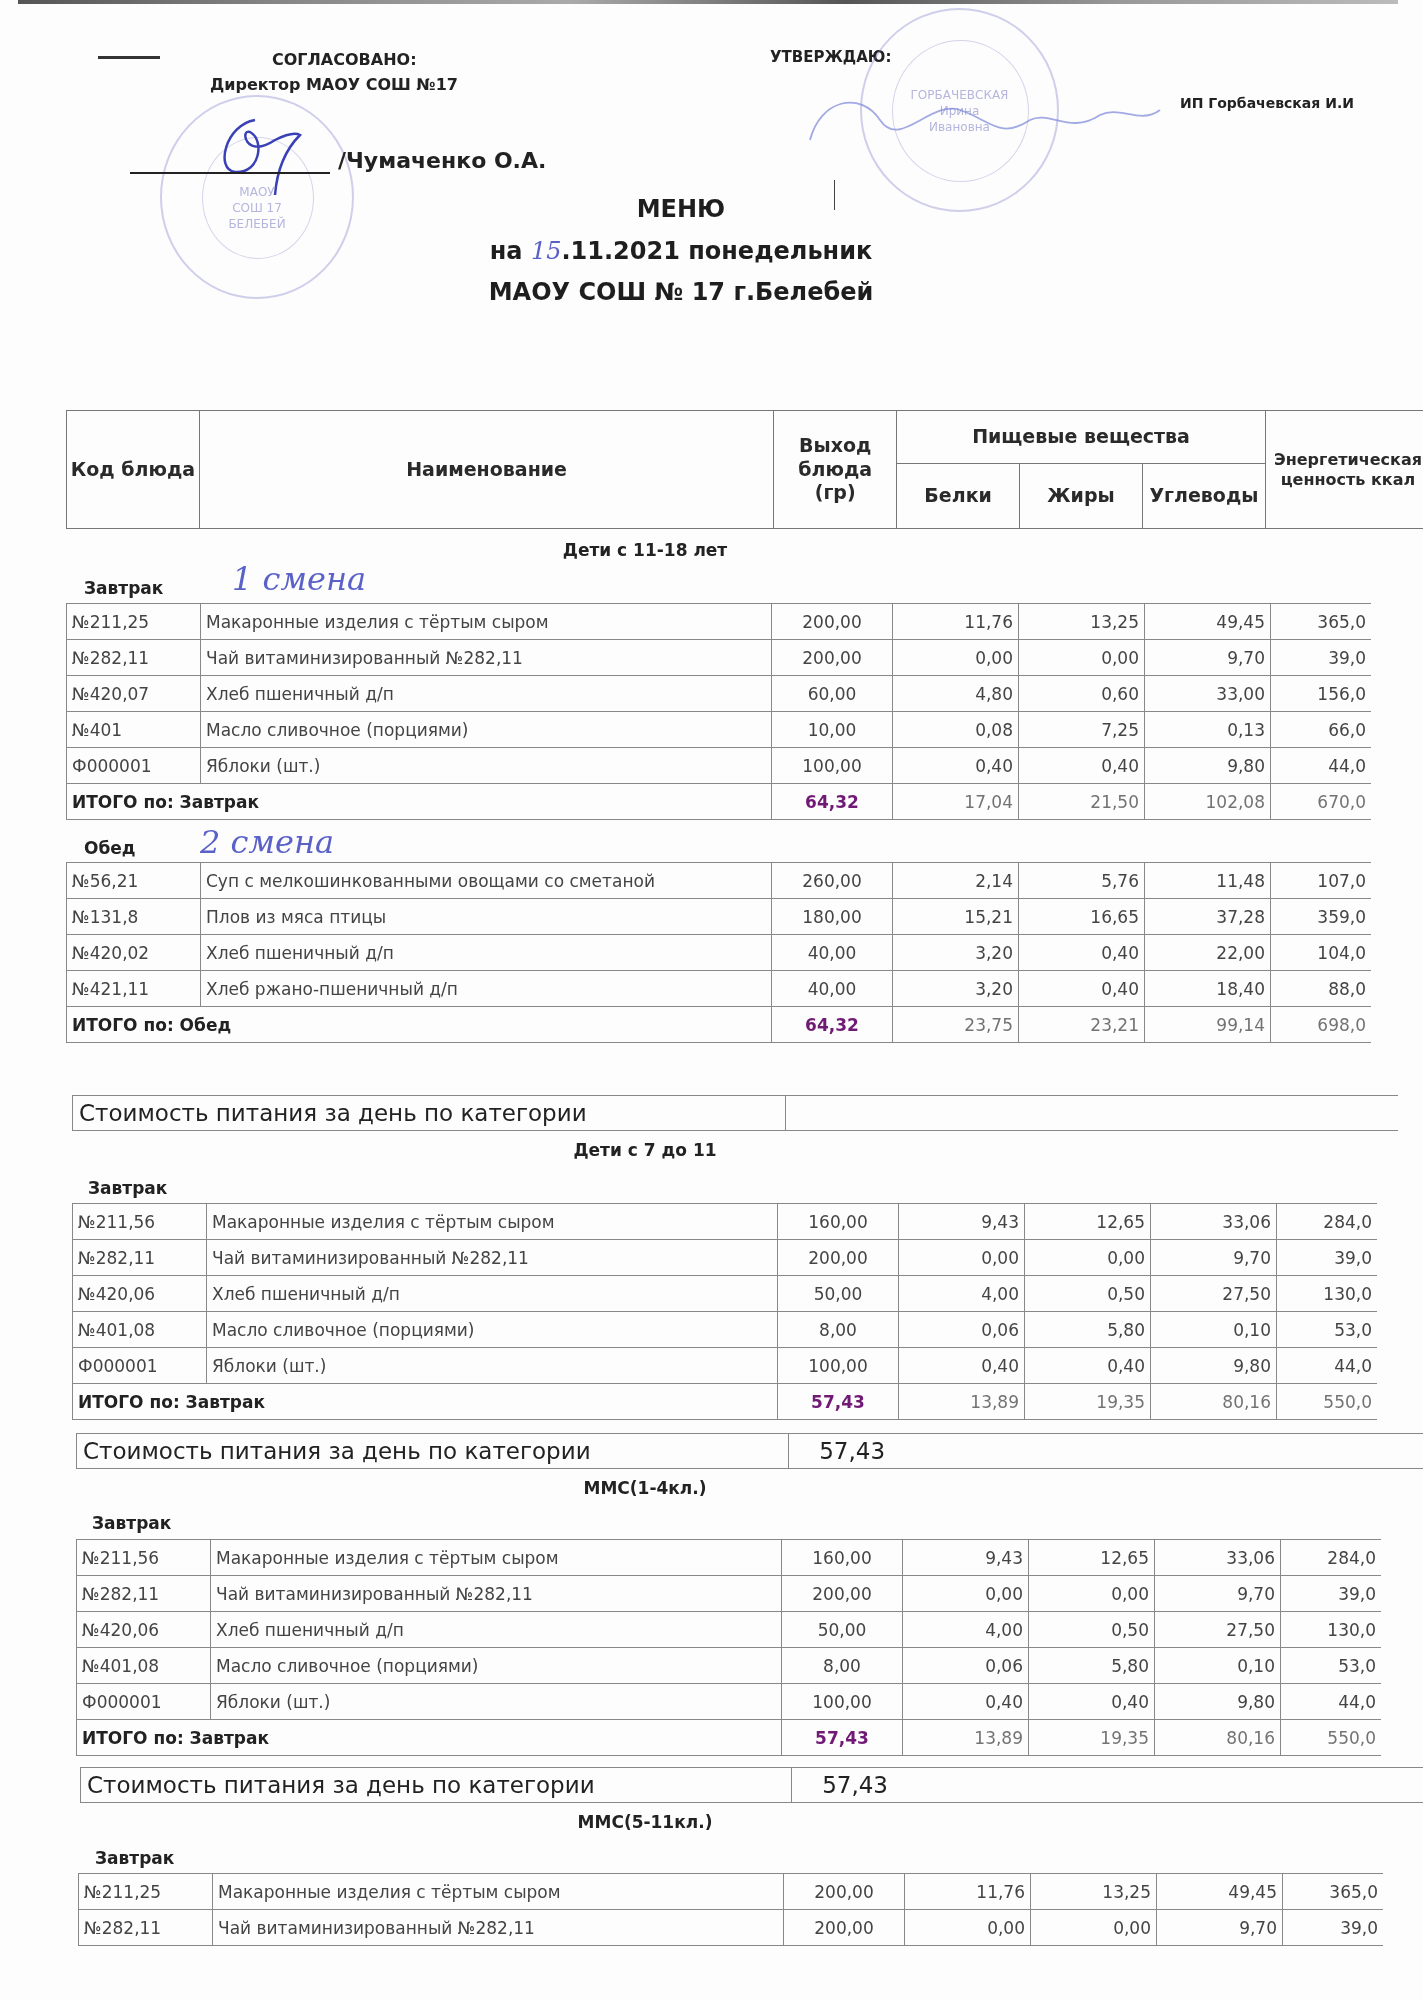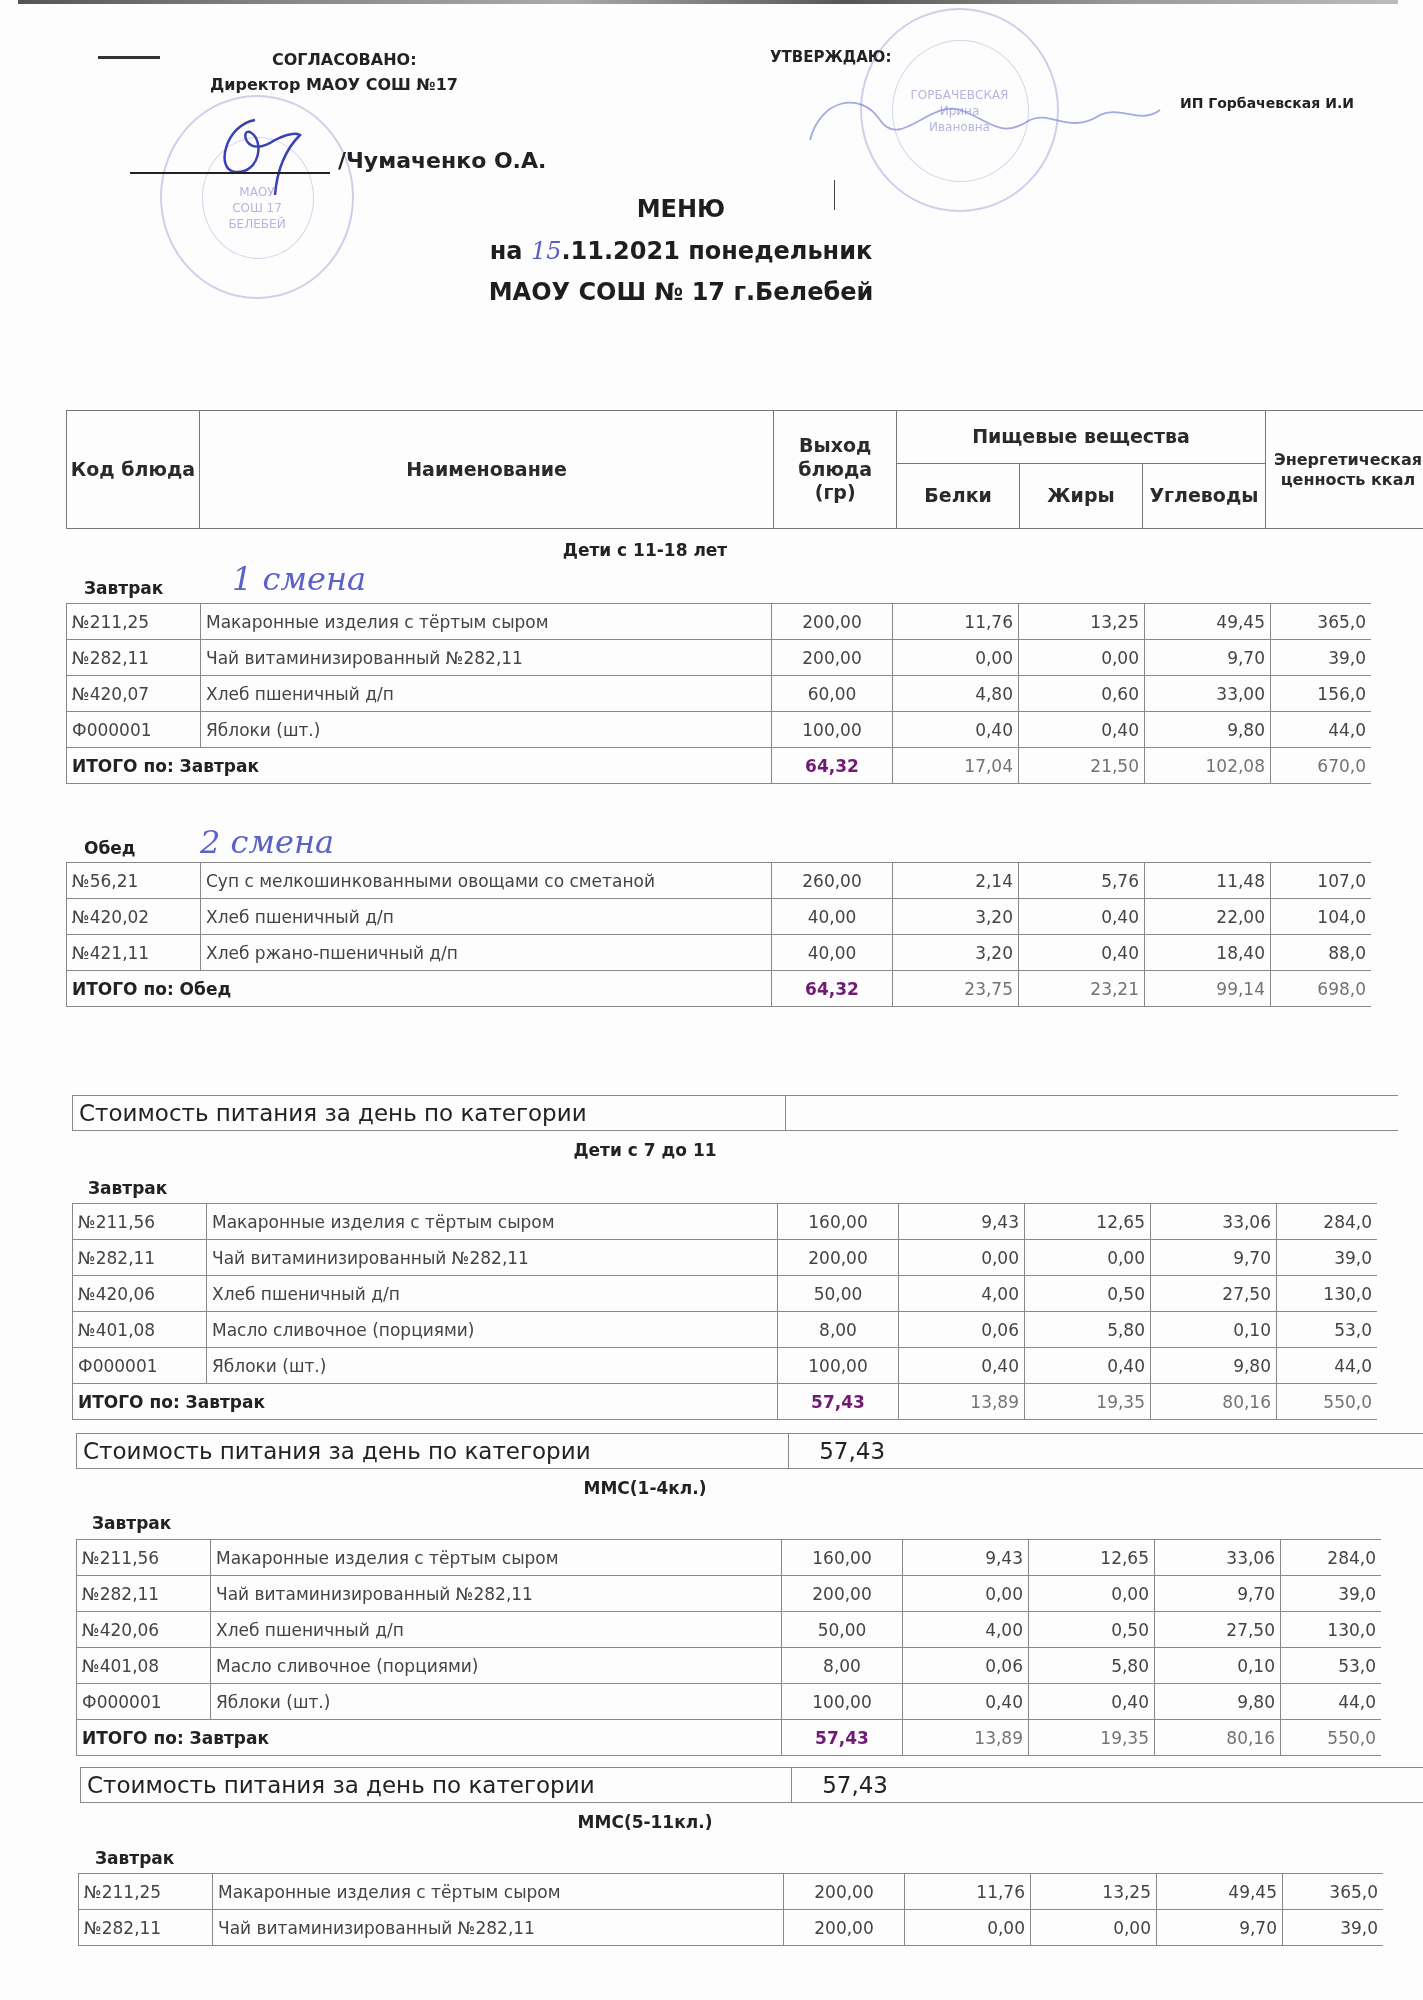--- a/index.html
+++ b/index.html
@@ -125,20 +125,29 @@
   <tr>
         <td class="code">№420,07</td>
         <td class="name">Хлеб пшеничный д/п</td>
         <td class="num c-yield">60,00</td>
         <td class="num c-b">4,80</td>
         <td class="num c-f">0,60</td>
         <td class="num c-u">33,00</td>
         <td class="num c-k">156,0</td>
       </tr>
   <tr>
+        <td class="code">№401</td>
+        <td class="name">Масло сливочное (порциями)</td>
+        <td class="num c-yield">10,00</td>
+        <td class="num c-b">0,08</td>
+        <td class="num c-f">7,25</td>
+        <td class="num c-u">0,13</td>
+        <td class="num c-k">66,0</td>
+      </tr>
+  <tr>
         <td class="code">Ф000001</td>
         <td class="name">Яблоки (шт.)</td>
         <td class="num c-yield">100,00</td>
         <td class="num c-b">0,40</td>
         <td class="num c-f">0,40</td>
         <td class="num c-u">9,80</td>
         <td class="num c-k">44,0</td>
       </tr>
   <tr class="total">
         <td colspan="2">ИТОГО по: Завтрак</td>
@@ -159,20 +168,29 @@
       <tr>
         <td class="code">№56,21</td>
         <td class="name">Суп с мелкошинкованными овощами со сметаной</td>
         <td class="num c-yield">260,00</td>
         <td class="num c-b">2,14</td>
         <td class="num c-f">5,76</td>
         <td class="num c-u">11,48</td>
         <td class="num c-k">107,0</td>
       </tr>
   <tr>
+        <td class="code">№131,8</td>
+        <td class="name">Плов из мяса птицы</td>
+        <td class="num c-yield">180,00</td>
+        <td class="num c-b">15,21</td>
+        <td class="num c-f">16,65</td>
+        <td class="num c-u">37,28</td>
+        <td class="num c-k">359,0</td>
+      </tr>
+  <tr>
         <td class="code">№420,02</td>
         <td class="name">Хлеб пшеничный д/п</td>
         <td class="num c-yield">40,00</td>
         <td class="num c-b">3,20</td>
         <td class="num c-f">0,40</td>
         <td class="num c-u">22,00</td>
         <td class="num c-k">104,0</td>
       </tr>
   <tr>
         <td class="code">№421,11</td>

